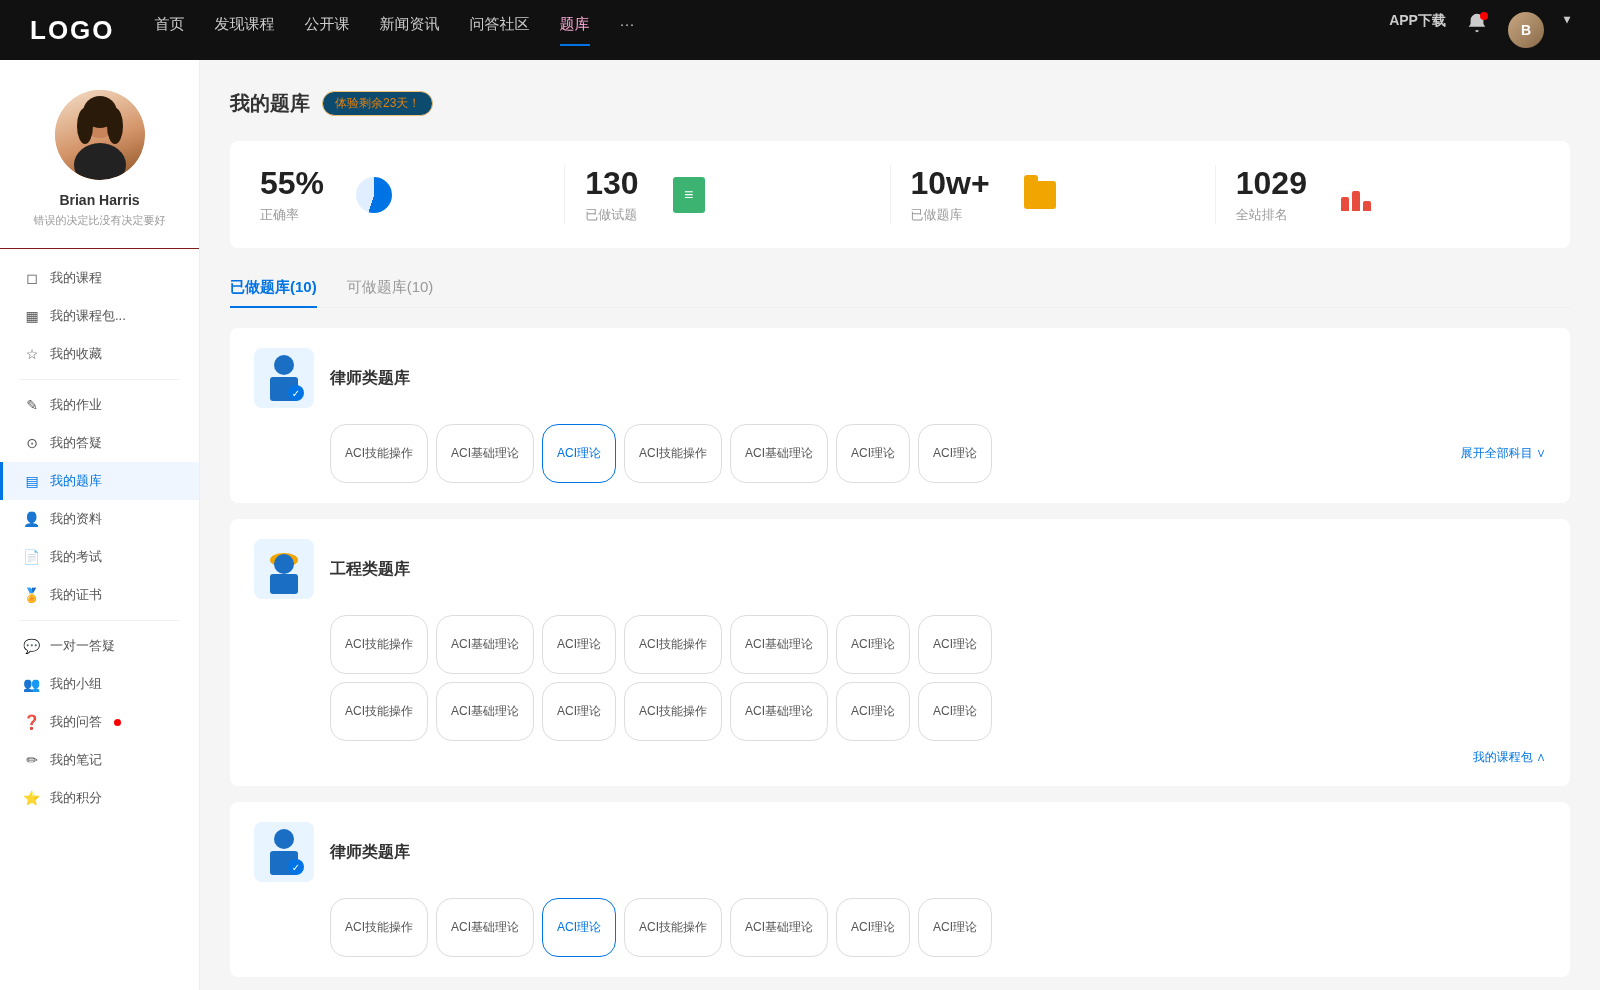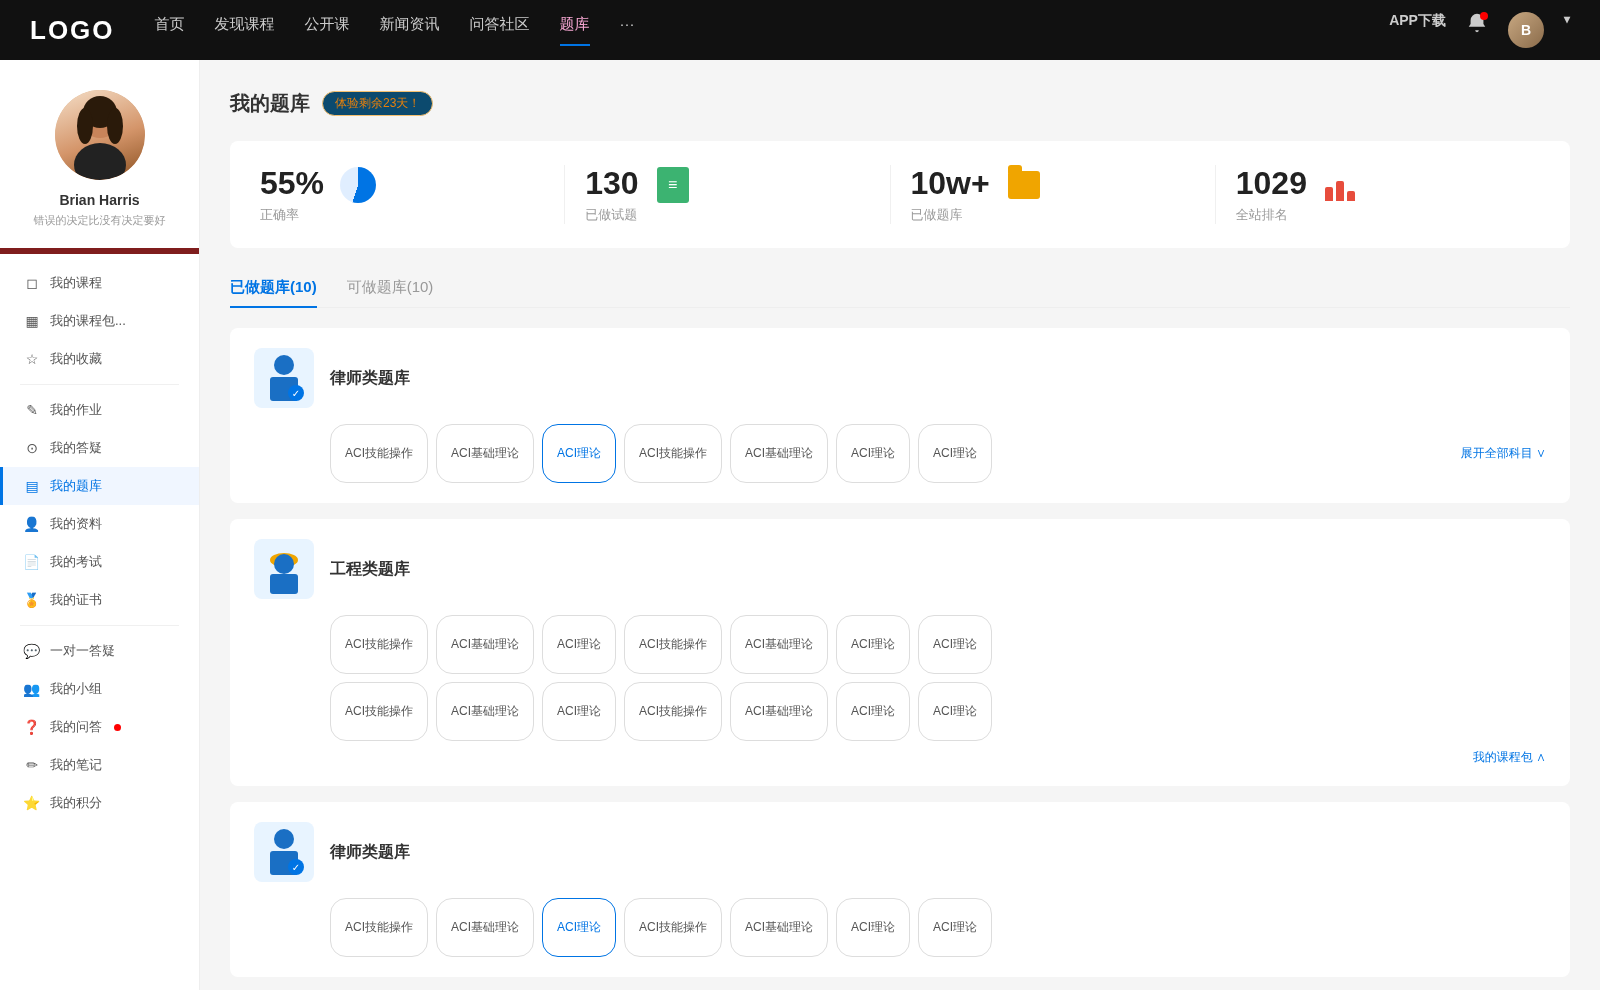--- a/index.html
+++ b/index.html
@@ -86,21 +86,21 @@
       top: 60px;
       left: 0;
       bottom: 0;
       overflow-y: auto;
     }
     .sidebar-profile {
       display: flex;
       flex-direction: column;
       align-items: center;
       padding: 0 20px 20px 20px;
-      border-bottom: 6px solid #7f1d1d;
+      border-bottom: 1px solid #7f1d1d;
       margin-bottom: 10px;
     }
     .sidebar-avatar {
       width: 90px; height: 90px;
       border-radius: 50%;
       background: linear-gradient(135deg, #e8c5a0, #c49070);
       overflow: hidden;
       margin-bottom: 12px;
     }
     .sidebar-name {
@@ -182,21 +182,22 @@
       background: white;
       border-radius: 8px;
       padding: 24px 30px;
       display: flex;
       gap: 0;
       margin-bottom: 20px;
     }
     .stat-item {
       flex: 1;
       display: flex;
-      gap: 14px;
+      align-items: center;
+      gap: 30px;
       padding: 0 20px;
       border-right: 1px solid #f0f0f0;
     }
     .stat-item:first-child { padding-left: 0; }
     .stat-item:last-child { border-right: none; }
     .stat-value-area {}
     .stat-value {
       font-size: 32px;
       font-weight: 700;
       color: #222;

